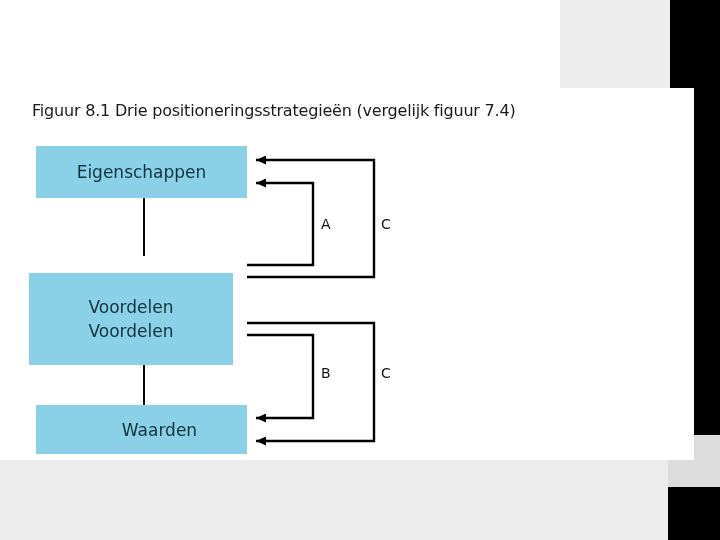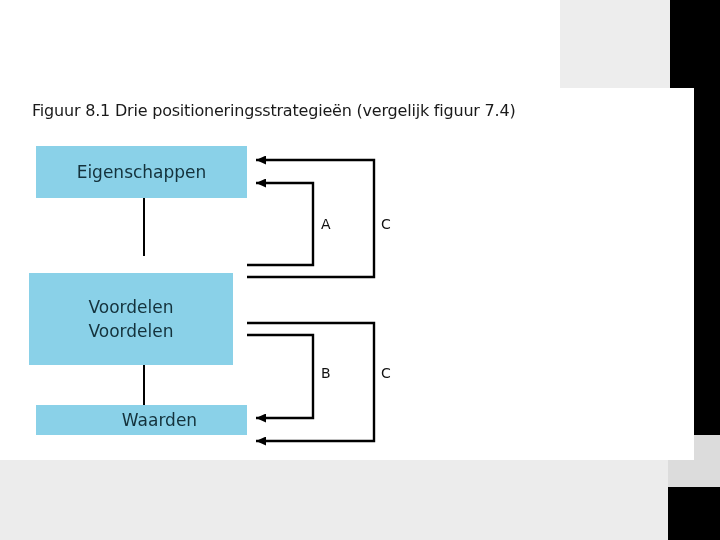--- a/index.html
+++ b/index.html
@@ -91,21 +91,21 @@
     line-height: 24px;
     box-sizing: border-box;
   }
   #box-eigenschappen {
     left: 36px; top: 58px; width: 211px; height: 52px;
   }
   #box-voordelen {
     left: 29px; top: 168px; width: 204px; height: 92px; margin-top: 17px;
   }
   #box-waarden {
-    left: 36px; top: 317px; width: 211px; height: 30px; padding-left: 36px;
+    left: 36px; top: 317px; width: 211px; height: 49px; padding-left: 36px;
   }
   .node-line {
     display: block;
   }
 
   
   .connector {
     position: absolute;
     width: 2px;
     background: #000000;

